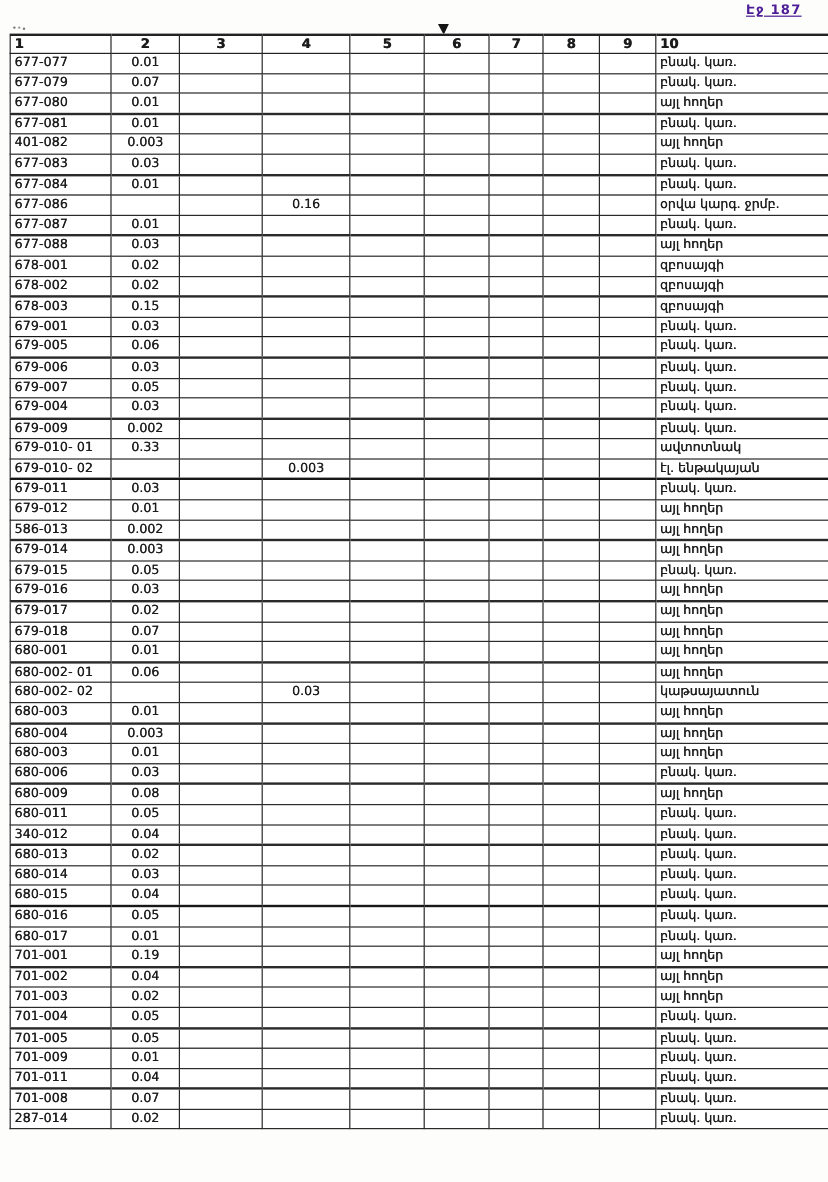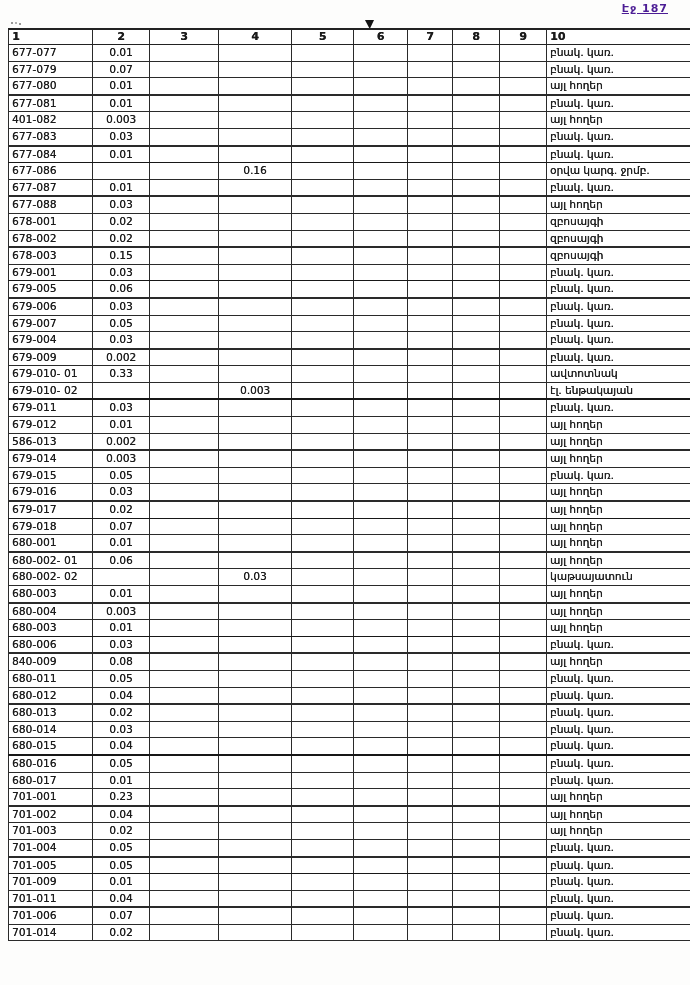--- a/index.html
+++ b/index.html
@@ -524,21 +524,21 @@
         <td class="c3"></td>
         <td class="c4"></td>
         <td class="c5"></td>
         <td class="c6"></td>
         <td class="c7"></td>
         <td class="c8"></td>
         <td class="c9"></td>
         <td class="c10">բնակ. կառ.</td>
       </tr>
       <tr>
-        <td class="c1">840-009</td>
+        <td class="c1">680-009</td>
         <td class="c2">0.08</td>
         <td class="c3"></td>
         <td class="c4"></td>
         <td class="c5"></td>
         <td class="c6"></td>
         <td class="c7"></td>
         <td class="c8"></td>
         <td class="c9"></td>
         <td class="c10">այլ հողեր</td>
       </tr>
@@ -548,21 +548,21 @@
         <td class="c3"></td>
         <td class="c4"></td>
         <td class="c5"></td>
         <td class="c6"></td>
         <td class="c7"></td>
         <td class="c8"></td>
         <td class="c9"></td>
         <td class="c10">բնակ. կառ.</td>
       </tr>
       <tr>
-        <td class="c1">680-012</td>
+        <td class="c1">340-012</td>
         <td class="c2">0.04</td>
         <td class="c3"></td>
         <td class="c4"></td>
         <td class="c5"></td>
         <td class="c6"></td>
         <td class="c7"></td>
         <td class="c8"></td>
         <td class="c9"></td>
         <td class="c10">բնակ. կառ.</td>
       </tr>
@@ -621,21 +621,21 @@
         <td class="c4"></td>
         <td class="c5"></td>
         <td class="c6"></td>
         <td class="c7"></td>
         <td class="c8"></td>
         <td class="c9"></td>
         <td class="c10">բնակ. կառ.</td>
       </tr>
       <tr>
         <td class="c1">701-001</td>
-        <td class="c2">0.23</td>
+        <td class="c2">0.19</td>
         <td class="c3"></td>
         <td class="c4"></td>
         <td class="c5"></td>
         <td class="c6"></td>
         <td class="c7"></td>
         <td class="c8"></td>
         <td class="c9"></td>
         <td class="c10">այլ հողեր</td>
       </tr>
       <tr>
@@ -704,33 +704,33 @@
         <td class="c3"></td>
         <td class="c4"></td>
         <td class="c5"></td>
         <td class="c6"></td>
         <td class="c7"></td>
         <td class="c8"></td>
         <td class="c9"></td>
         <td class="c10">բնակ. կառ.</td>
       </tr>
       <tr>
-        <td class="c1">701-006</td>
+        <td class="c1">701-008</td>
         <td class="c2">0.07</td>
         <td class="c3"></td>
         <td class="c4"></td>
         <td class="c5"></td>
         <td class="c6"></td>
         <td class="c7"></td>
         <td class="c8"></td>
         <td class="c9"></td>
         <td class="c10">բնակ. կառ.</td>
       </tr>
       <tr>
-        <td class="c1">701-014</td>
+        <td class="c1">287-014</td>
         <td class="c2">0.02</td>
         <td class="c3"></td>
         <td class="c4"></td>
         <td class="c5"></td>
         <td class="c6"></td>
         <td class="c7"></td>
         <td class="c8"></td>
         <td class="c9"></td>
         <td class="c10">բնակ. կառ.</td>
       </tr>

